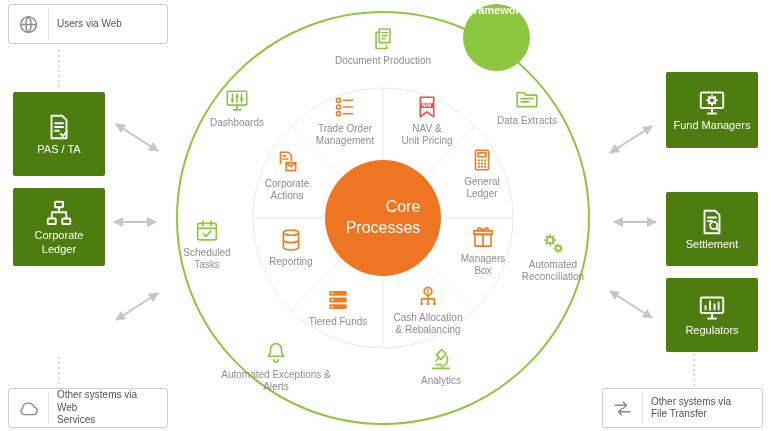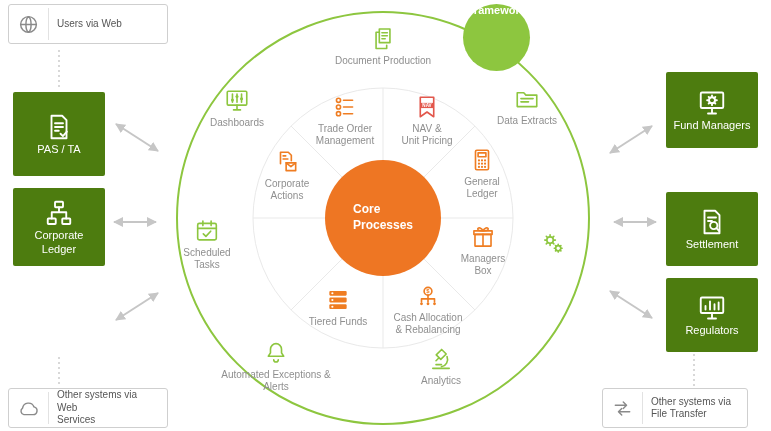--- a/index.html
+++ b/index.html
@@ -13,21 +13,21 @@
   .orange{color:#ef7d22;}
   .red{color:#e2574c;}
   .bluebox{position:absolute;background:#4d7c0f;border-radius:2px;display:flex;flex-direction:column;align-items:center;justify-content:center;gap:1px;}
   .bluebox .ic{width:30px;height:30px;color:#fff;}
   .bluebox .lbl{color:#fff;font-size:11px;line-height:1.25;text-align:center;padding:0 6px;}
   .cornerbox{position:absolute;background:#fff;border:1px solid #cfcfcf;border-radius:3px;display:flex;align-items:center;gap:8px;padding:3px 8px;box-sizing:border-box;}
   .cornerbox .ic{width:23px;height:23px;color:#8a8a8a;flex:none;}
   .cornerbox .sep{width:1px;align-self:stretch;background:#e2e2e2;flex:none;}
   .cornerbox .lbl{font-size:10px;color:#555;line-height:1.25;}
   .center-circle{position:absolute;left:325px;top:160px;width:116px;height:116px;border-radius:50%;background:#ee7623;color:#fff;display:flex;align-items:center;justify-content:center;}
-  .center-circle span{font-size:12px;font-weight:bold;line-height:1.3;text-align:left;white-space:pre-line;}
+  .center-circle span{font-size:16px;font-weight:normal;line-height:1.3;text-align:right;white-space:pre-line;}
   .framework{position:absolute;left:463px;top:4px;width:67px;height:67px;border-radius:50%;background:#8dc63f;color:#fff;display:flex;align-items:flex-start;justify-content:center;font-size:11px;font-weight:bold;}
 </style>
 </head>
 <body>
 
 <div class="canvas">
 
   <svg class="underlay" width="771" height="431" viewBox="0 0 771 431">
     <defs>
       <marker id="ahe" markerWidth="5" markerHeight="5" refX="4.5" refY="2.5" orient="auto">
@@ -140,20 +140,30 @@
           <text x="12" y="9.5" text-anchor="middle" font-size="5.4" font-weight="bold" fill="currentColor" stroke="none" font-family="Liberation Sans, sans-serif">$</text>
           <path d="M12 11.2v3.4M12 14.6H6v3M12 14.6h6v3M12 14.6v3"></path>
           <circle cx="6" cy="19.2" r="1.3" fill="currentColor" stroke="none"></circle>
           <circle cx="12" cy="19.2" r="1.3" fill="currentColor" stroke="none"></circle>
           <circle cx="18" cy="19.2" r="1.3" fill="currentColor" stroke="none"></circle>
         </svg>
       </span>
     <span class="lbl">Cash Allocation
 &amp; Rebalancing</span>
   </div>
+  <div class="node" style="left:249px;top:227px;width:84px">
+    <span class="ic orange">
+        <svg viewBox="0 0 24 24" fill="none" stroke="currentColor" stroke-width="1.5" stroke-linecap="round" stroke-linejoin="round">
+          <ellipse cx="12" cy="5.2" rx="7" ry="2.4"></ellipse>
+          <path d="M5 5.2v13.6c0 1.3 3.1 2.4 7 2.4s7-1.1 7-2.4V5.2"></path>
+          <path d="M5 12c0 1.3 3.1 2.4 7 2.4s7-1.1 7-2.4"></path>
+        </svg>
+      </span>
+    <span class="lbl">Reporting</span>
+  </div>
   <div class="node" style="left:245px;top:149px;width:84px">
     <span class="ic orange">
         <svg viewBox="0 0 24 24" fill="none" stroke="currentColor" stroke-width="1.5" stroke-linecap="round" stroke-linejoin="round">
           <path d="M6 13.6V3h7.2l2.8 2.8v5"></path>
           <path d="M8.4 6.4h2.4M8.4 9.2h4.4"></path>
           <rect x="11.2" y="12.8" width="8.8" height="7.2"></rect>
           <path d="M11.2 12.8l4.4 3.4 4.4-3.4"></path>
         </svg>
       </span>
     <span class="lbl">Corporate
@@ -181,20 +191,22 @@
   </div>
   <div class="node" style="left:508px;top:230px;width:90px">
     <span class="ic green">
         <svg viewBox="0 0 24 24" fill="none" stroke="currentColor" stroke-width="1.5" stroke-linecap="round" stroke-linejoin="round">
           <circle cx="9.3" cy="9.3" r="3"></circle>
           <path d="M9.3 4.4v1.7M9.3 12.5v1.7M4.4 9.3h1.7M12.5 9.3h1.7M5.8 5.8l1.2 1.2M11.6 11.6l1.2 1.2M12.8 5.8l-1.2 1.2M7 11.6l-1.2 1.2"></path>
           <circle cx="16.8" cy="16.8" r="2.4"></circle>
           <path d="M16.8 13.2v1.1M16.8 19.3v1.1M13.2 16.8h1.1M19.3 16.8h1.1M14.3 14.3l.8.8M18.5 18.5l.8.8M19.3 14.3l-.8.8M15.1 18.5l-.8.8"></path>
         </svg>
       </span>
+    <span class="lbl">Automated
+Reconciliation</span>
   </div>
   <div class="node" style="left:396px;top:346px;width:90px">
     <span class="ic green">
         <svg viewBox="0 0 24 24" fill="none" stroke="currentColor" stroke-width="1.5" stroke-linecap="round" stroke-linejoin="round">
           <path d="M12.6 3.2l4.2 4.2-5 5-4.2-4.2z"></path>
           <path d="M9.7 11.3l-2.3 2.3"></path>
           <path d="M17.6 9.8a7 7 0 0 1-5.2 9.4"></path>
           <path d="M4.4 20.6h15.2M7.4 17.2h5"></path>
         </svg>
       </span>
@@ -304,21 +316,21 @@
   <div class="cornerbox" style="left:8px;top:388px;width:160px;height:40px">
     <span class="ic">
         <svg viewBox="0 0 24 24" fill="none" stroke="currentColor" stroke-width="1.5" stroke-linecap="round" stroke-linejoin="round">
           <path d="M7.2 18.4h9.6a4.1 4.1 0 0 0 .9-8.1A6.2 6.2 0 0 0 5.8 11.7a3.7 3.7 0 0 0 1.4 6.7z"></path>
         </svg>
       </span>
     <span class="sep"></span>
     <span class="lbl">Other systems via Web
 Services</span>
   </div>
-  <div class="cornerbox" style="left:602px;top:388px;width:146px;height:40px">
+  <div class="cornerbox" style="left:602px;top:388px;width:161px;height:40px">
     <span class="ic">
         <svg viewBox="0 0 24 24" fill="none" stroke="currentColor" stroke-width="1.5" stroke-linecap="round" stroke-linejoin="round">
           <path d="M4.5 8.6h11.6M12.8 5.2l3.4 3.4-3.4 3.4"></path>
           <path d="M19.5 15.4H7.9M11.2 12l-3.4 3.4 3.4 3.4"></path>
         </svg>
       </span>
     <span class="sep"></span>
     <span class="lbl">Other systems via
 File Transfer</span>
   </div>

